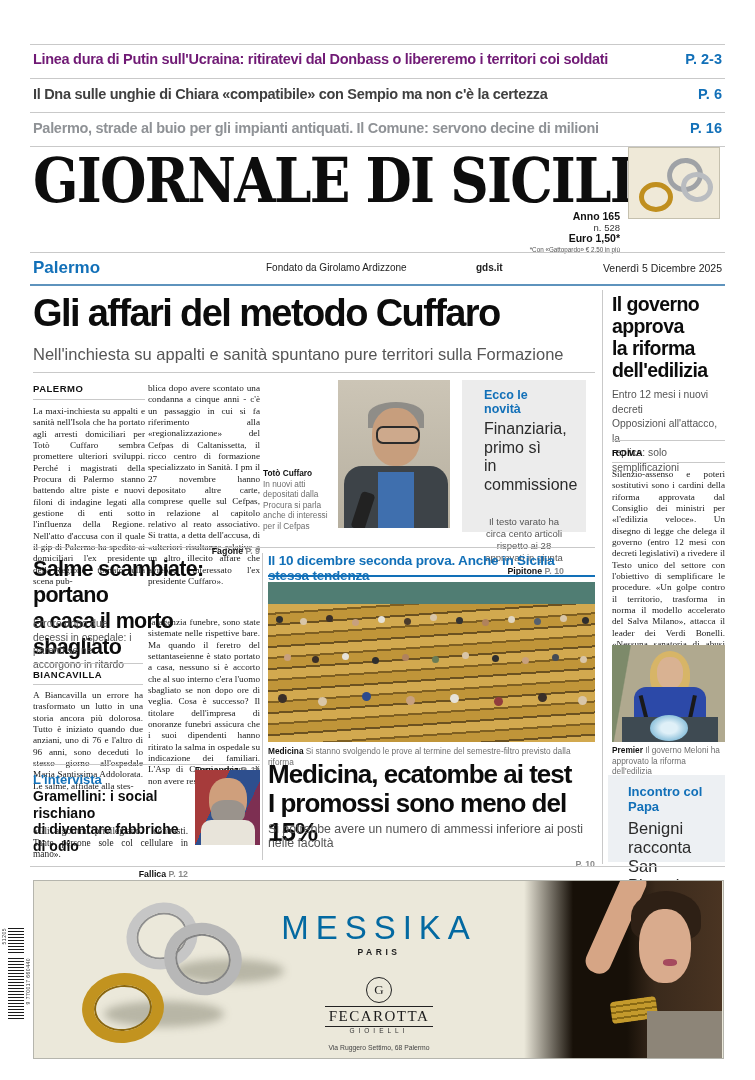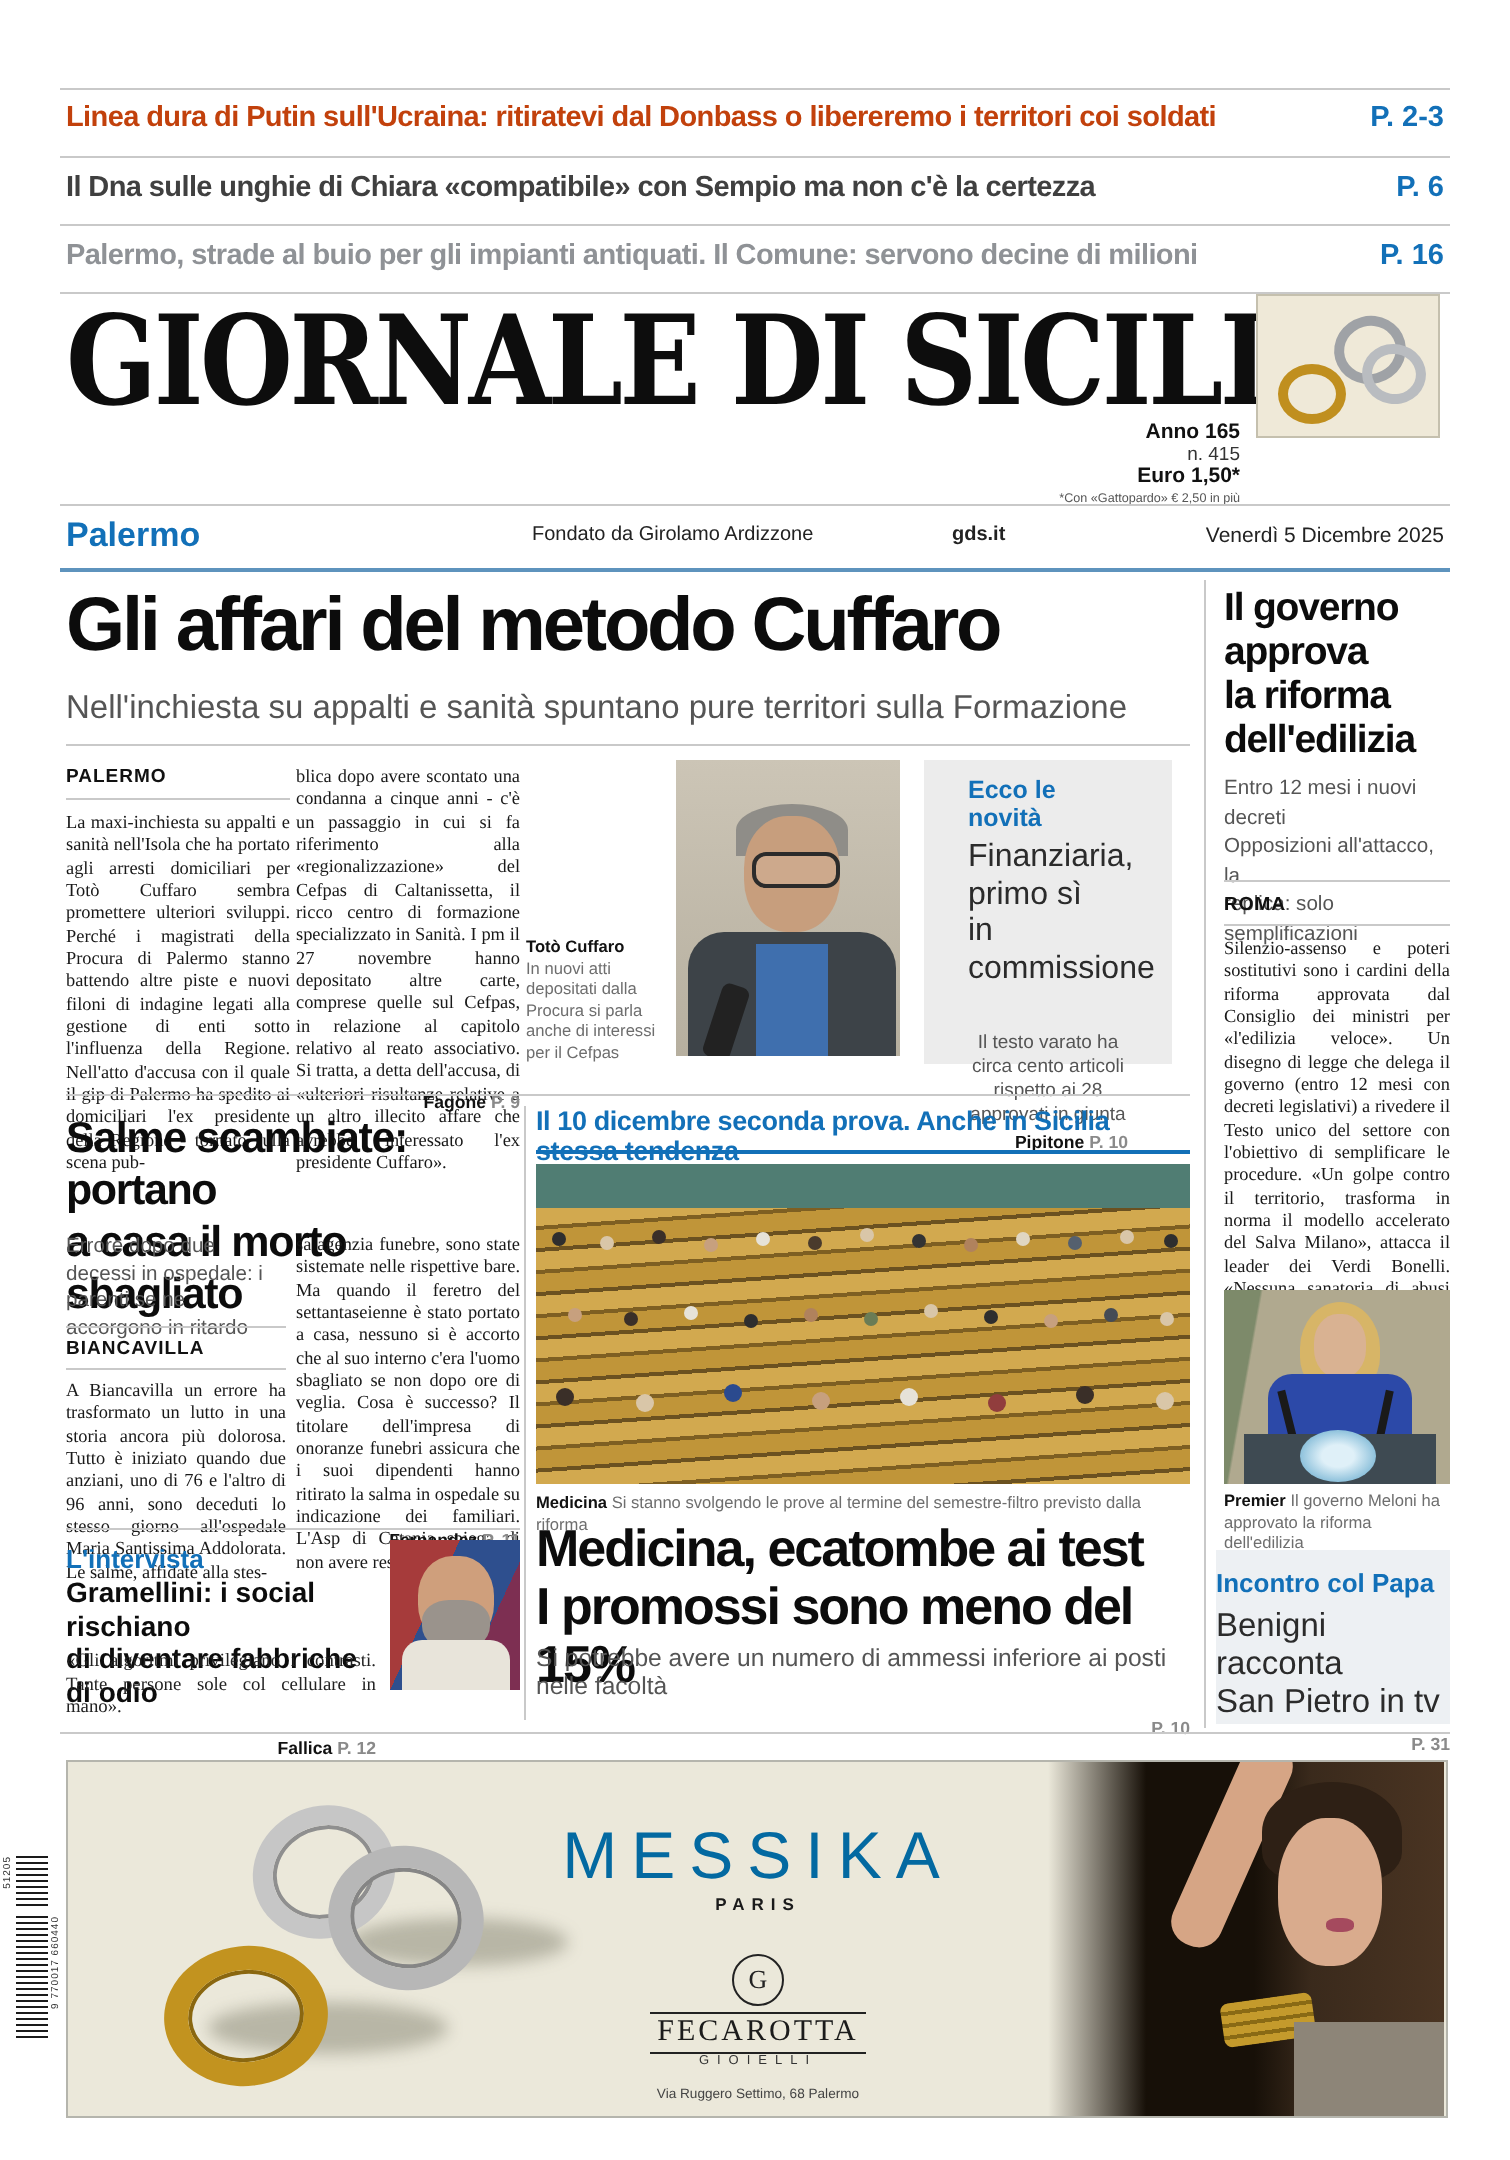--- a/index.html
+++ b/index.html
@@ -1,20 +1,20 @@
 <!DOCTYPE html>
 <html><head>
 <meta charset="utf-8">
 <style>
   html,body{margin:0;padding:0;background:#ffffff;}
   body{width:755px;height:1080px;position:relative;font-family:"Liberation Sans",sans-serif;color:#111;overflow:hidden;}
   .abs{position:absolute;}
   .rule-h{position:absolute;height:1px;background:#c9c9c9;}
   .rule-v{position:absolute;width:1px;background:#c9c9c9;}
-  .blue{color:#c2410c;}
+  .blue{color:#701a75;}
   .preline{white-space:pre-line;}
 
   
   .strip-head{font-weight:bold;font-size:14.5px;letter-spacing:-0.3px;}
   .strip-page{font-weight:bold;font-size:14.5px;color:#1270b8;text-align:right;}
   .strip-black{color:#404040;}
   .strip-gray{color:#8f9296;}
 
   
   .masthead{font-family:"DejaVu Serif",serif;font-weight:bold;font-size:62px;letter-spacing:-2px;white-space:nowrap;transform:scaleX(0.86);transform-origin:left top;line-height:62px;color:#0d0d0d;}
@@ -132,21 +132,21 @@
   <div class="abs masthead" style="left:33px;top:150px;width:590px;">GIORNALE DI SICILIA</div>
 
   <div class="ph thumb abs" style="left:628px;top:147px;width:90px;height:70px;">
     <div class="th-gold"></div>
       <div class="th-sil1"></div>
       <div class="th-sil2"></div>
   </div>
 
   <div class="abs annoblock" style="right:135px;top:211px;width:120px;">
     <div class="anno-bold">Anno 165</div>
-    <div class="anno-reg">n. 415</div>
+    <div class="anno-reg">n. 528</div>
     <div class="anno-bold">Euro 1,50*</div>
     <div class="anno-note" style="width:160px;margin-left:-40px;">*Con «Gattopardo» € 2,50 in più</div>
   </div>
 
   <div class="rule-h" style="left:30px;top:252px;width:695px;"></div>
   <div class="abs edition" style="left:33px;top:258px;">Palermo</div>
   <div class="abs dateline" style="left:266px;top:262px;">Fondato da Girolamo Ardizzone</div>
   <div class="abs dateline" style="left:476px;top:262px;font-weight:bold;">gds.it</div>
   <div class="abs dateline" style="right:33px;top:262px;font-size:10.5px;">Venerdì 5 Dicembre 2025</div>
   <div class="rule-h" style="left:30px;top:284px;width:695px;background:#5e93bd;height:1.5px;"></div>
@@ -217,21 +217,21 @@
         <div class="mel-mic2"></div>
         <div class="mel-podium"></div>
         <div class="mel-emblem"></div>
     </div>
     <div class="abs cap" style="left:612px;top:745px;width:113px;">
       <b>Premier</b>
       <span>Il governo Meloni ha approvato la riforma dell'edilizia</span>
     </div>
   </div>
 
-  <div class="abs" style="left:608px;top:775px;width:117px;height:87px;background:#edf0f3;padding:9px 0;box-sizing:border-box;">
+  <div class="abs" style="left:608px;top:775px;width:117px;height:87px;background:#edf0f3;padding:9px 20px;box-sizing:border-box;">
     <div class="boxlabel" style="font-size:13px;">Incontro col Papa</div>
     <div class="boxtitle preline" style="font-size:16.5px;line-height:19px;margin-top:5px;">Benigni racconta
 San Pietro in tv</div>
     <div class="byline" style="margin-top:6px;"><span class="bypage">P. 31</span></div>
   </div>
 
   <div class="rule-h" style="left:33px;top:547px;width:562px;"></div>
   <div>
     <div class="abs salme-hl preline" style="left:33px;top:556px;width:228px;">Salme scambiate: portano
 a casa il morto sbagliato</div>

